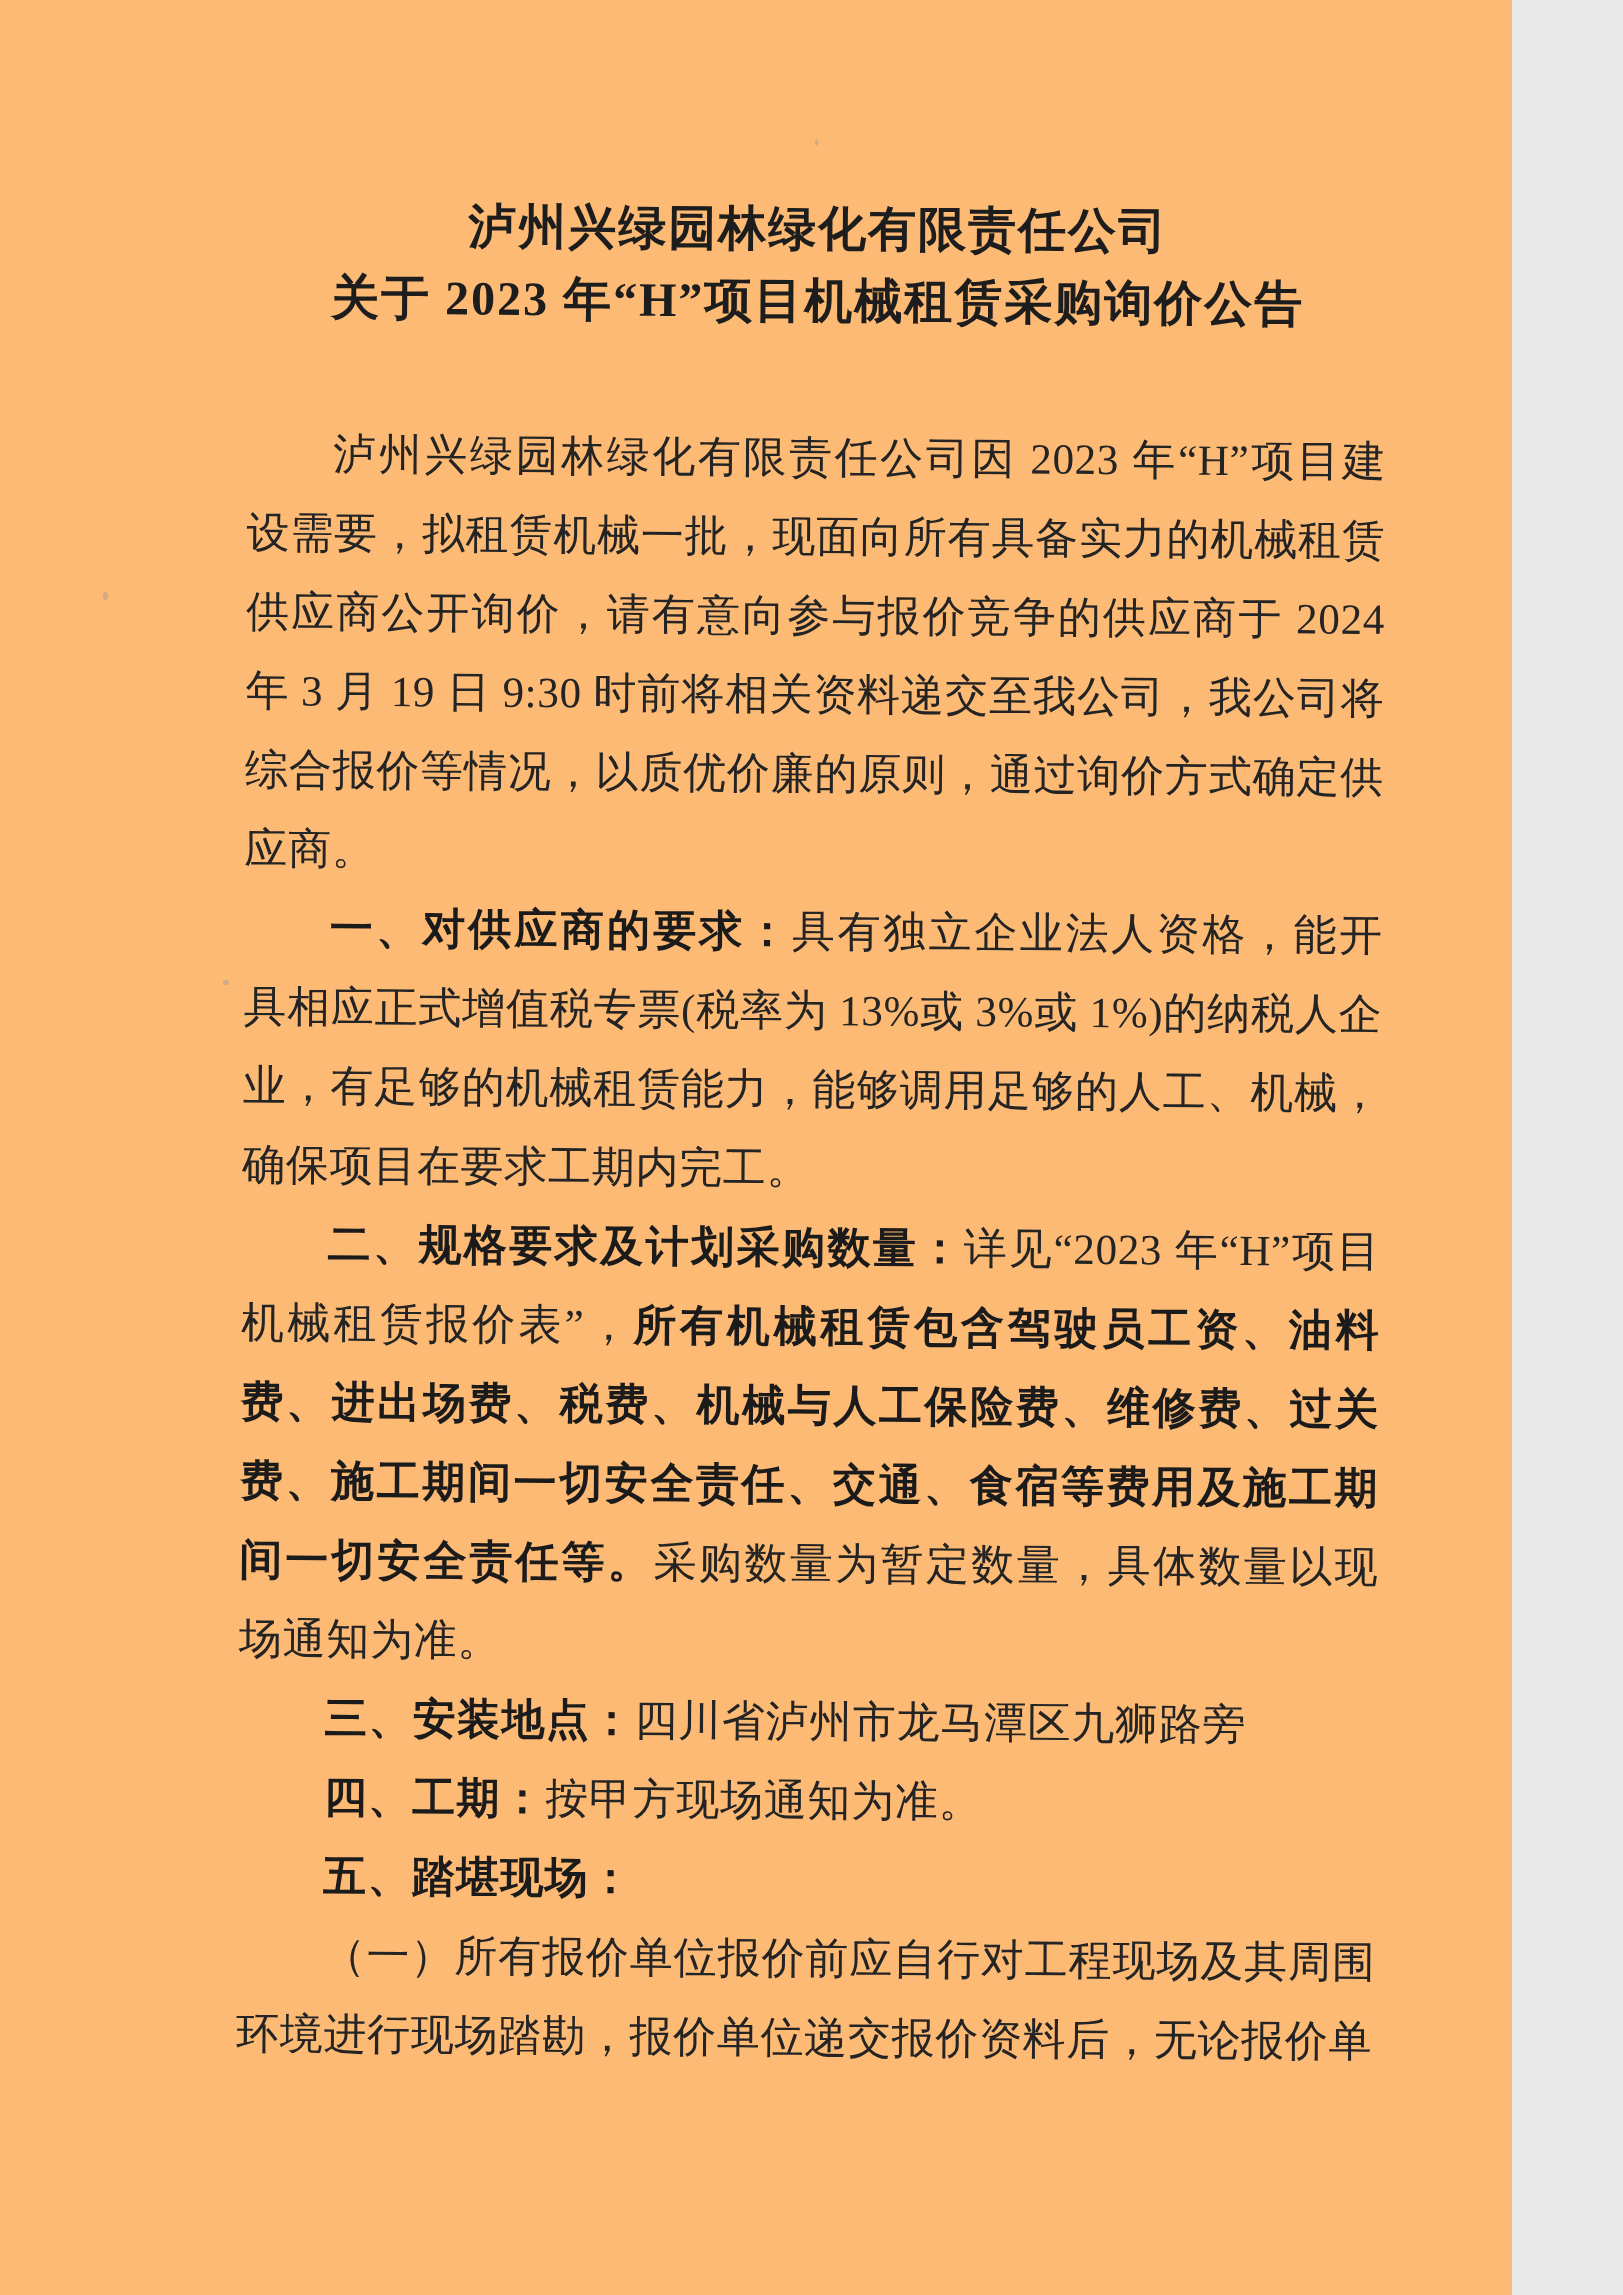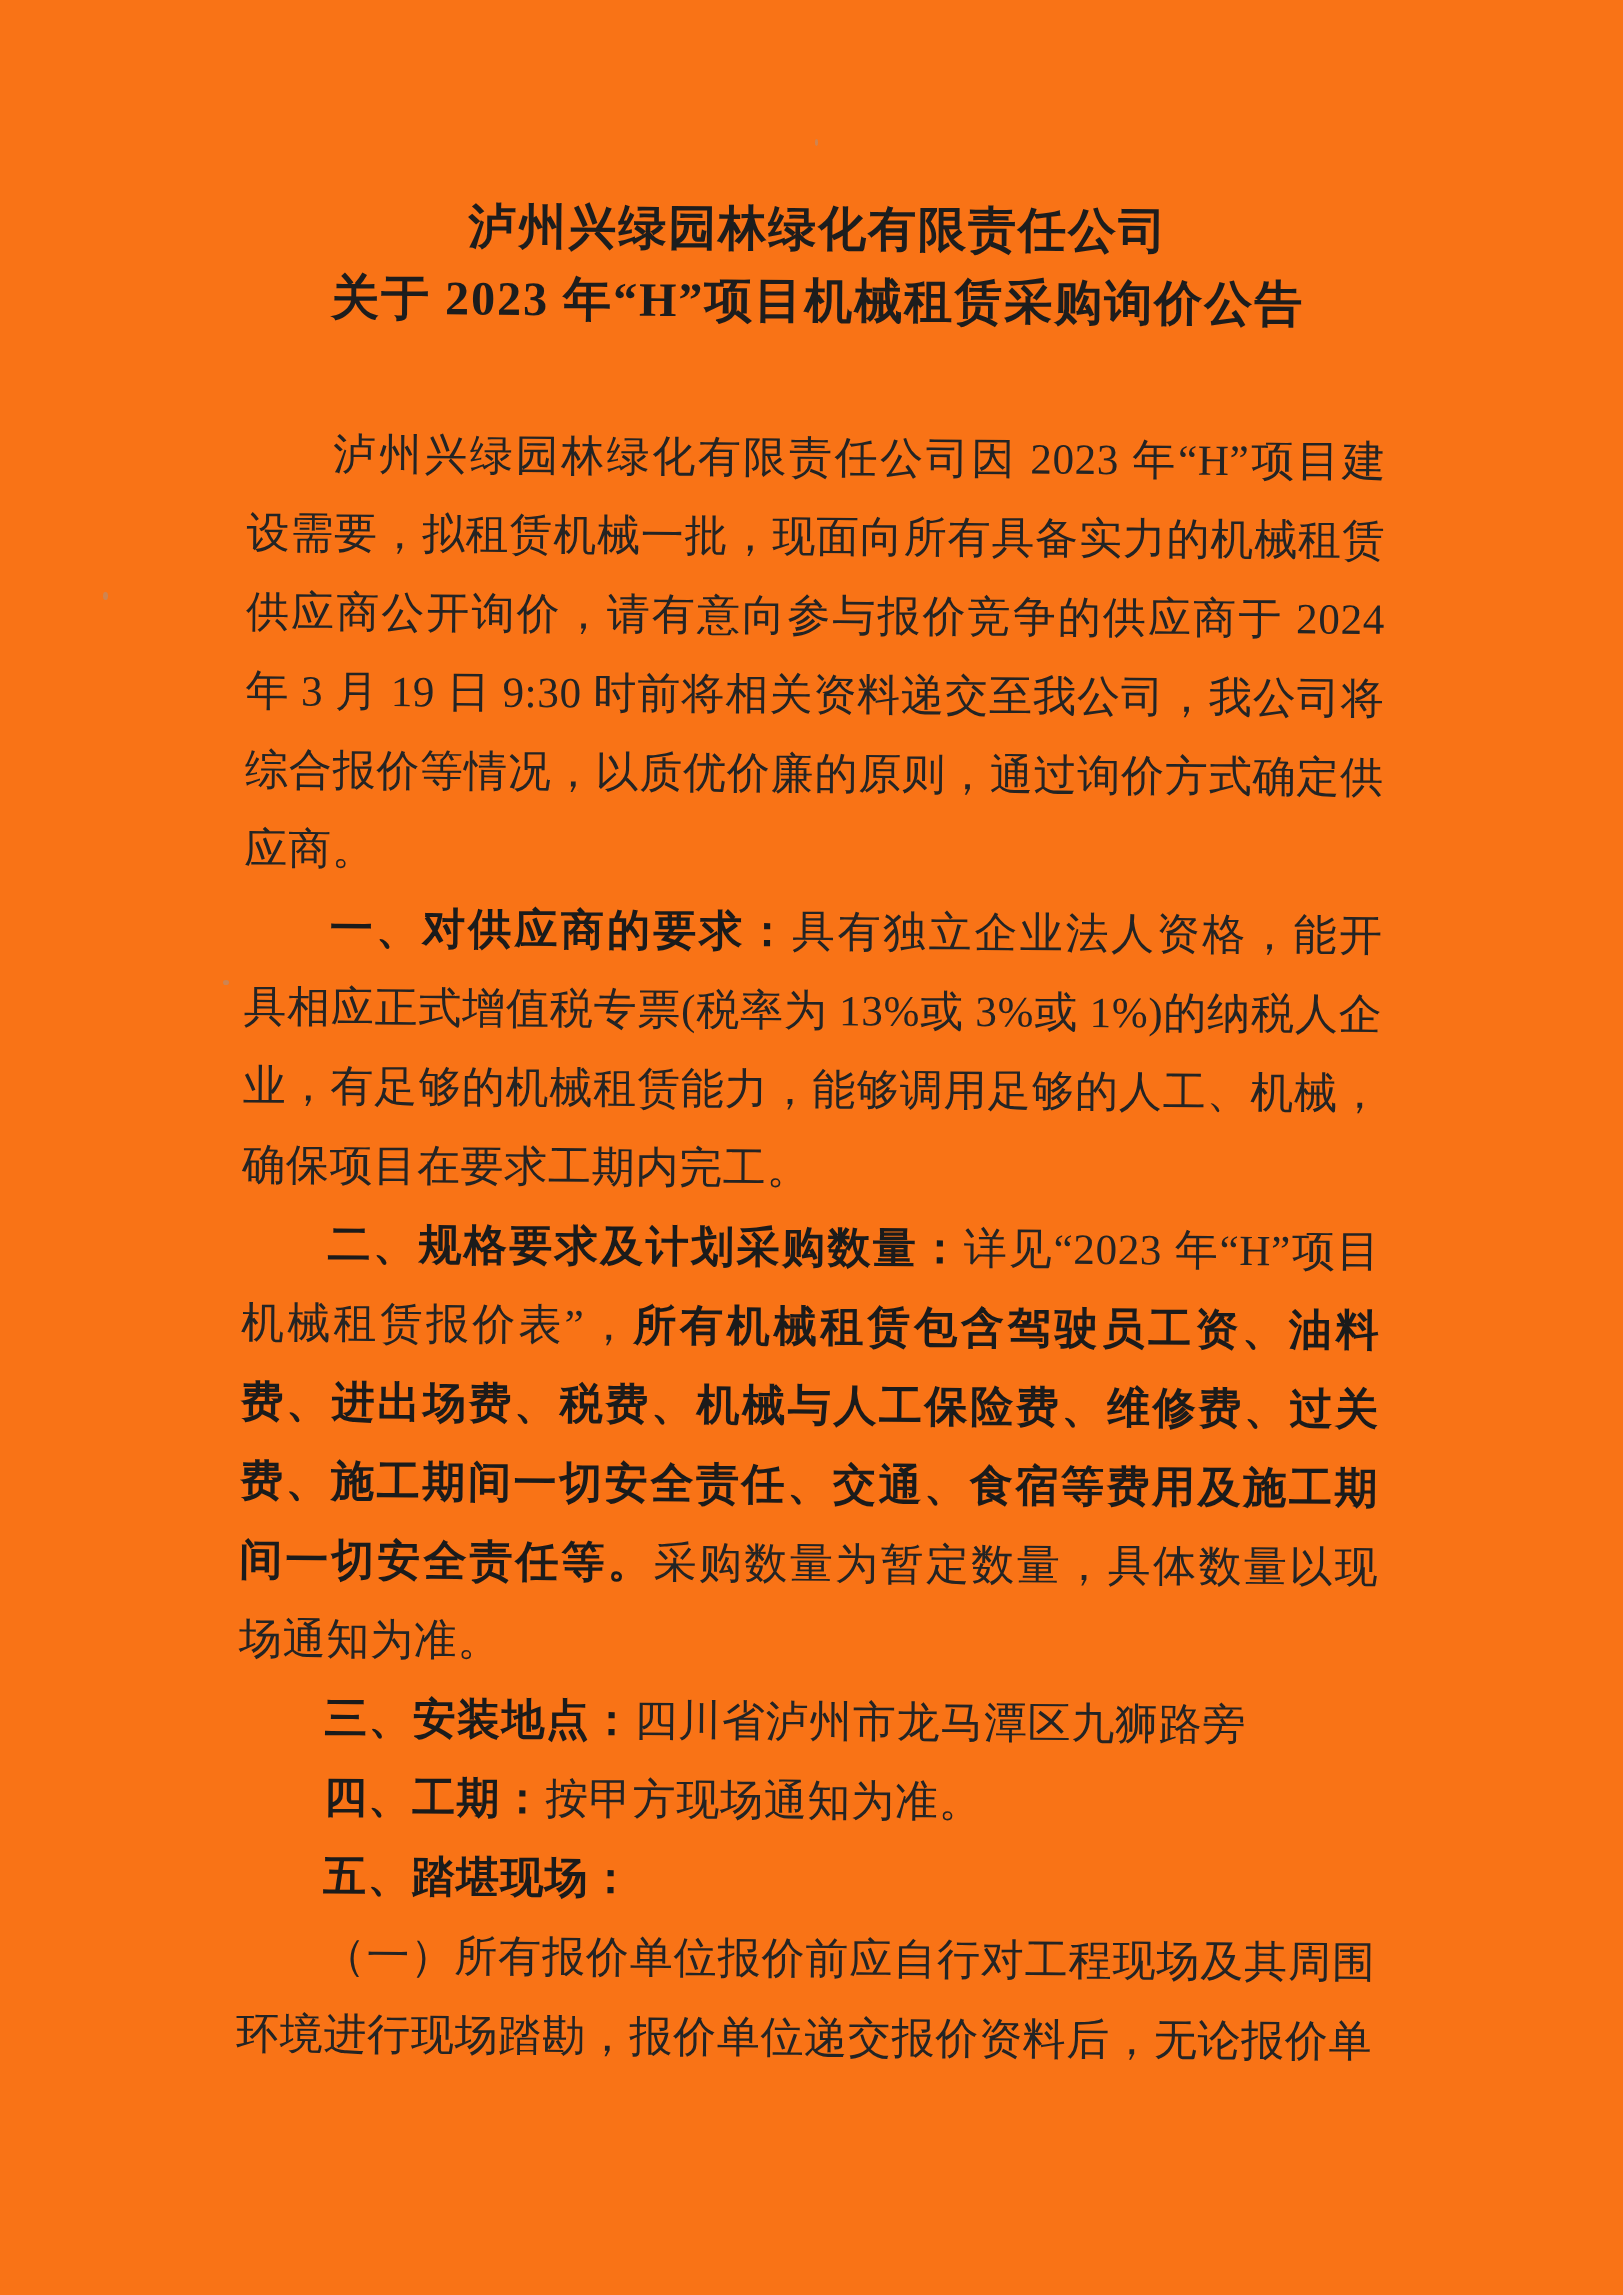--- a/index.html
+++ b/index.html
@@ -2,26 +2,27 @@
 <html style="font-size:10.5px"><head>
 <meta charset="utf-8">
 <style>
   html, body {
     margin: 0;
     padding: 0;
     background: #e8e8e8;
   }
   .sheet {
     position: relative;
-    width: 1623px;
+    width: 1484px;
     height: 2295px;
-    background: #f97316;
+    background: #fdba74;
     overflow: hidden;
     font-family: "Liberation Serif", "DejaVu Serif", serif;
     color: #222222;
+    padding-left: 28px;
   }
   .content {
     position: absolute;
     left: 249px;
     top: 189px;
     width: 1139px;
     transform: rotate(0.4deg);
     transform-origin: 0 0;
   }
   .doc-title {

